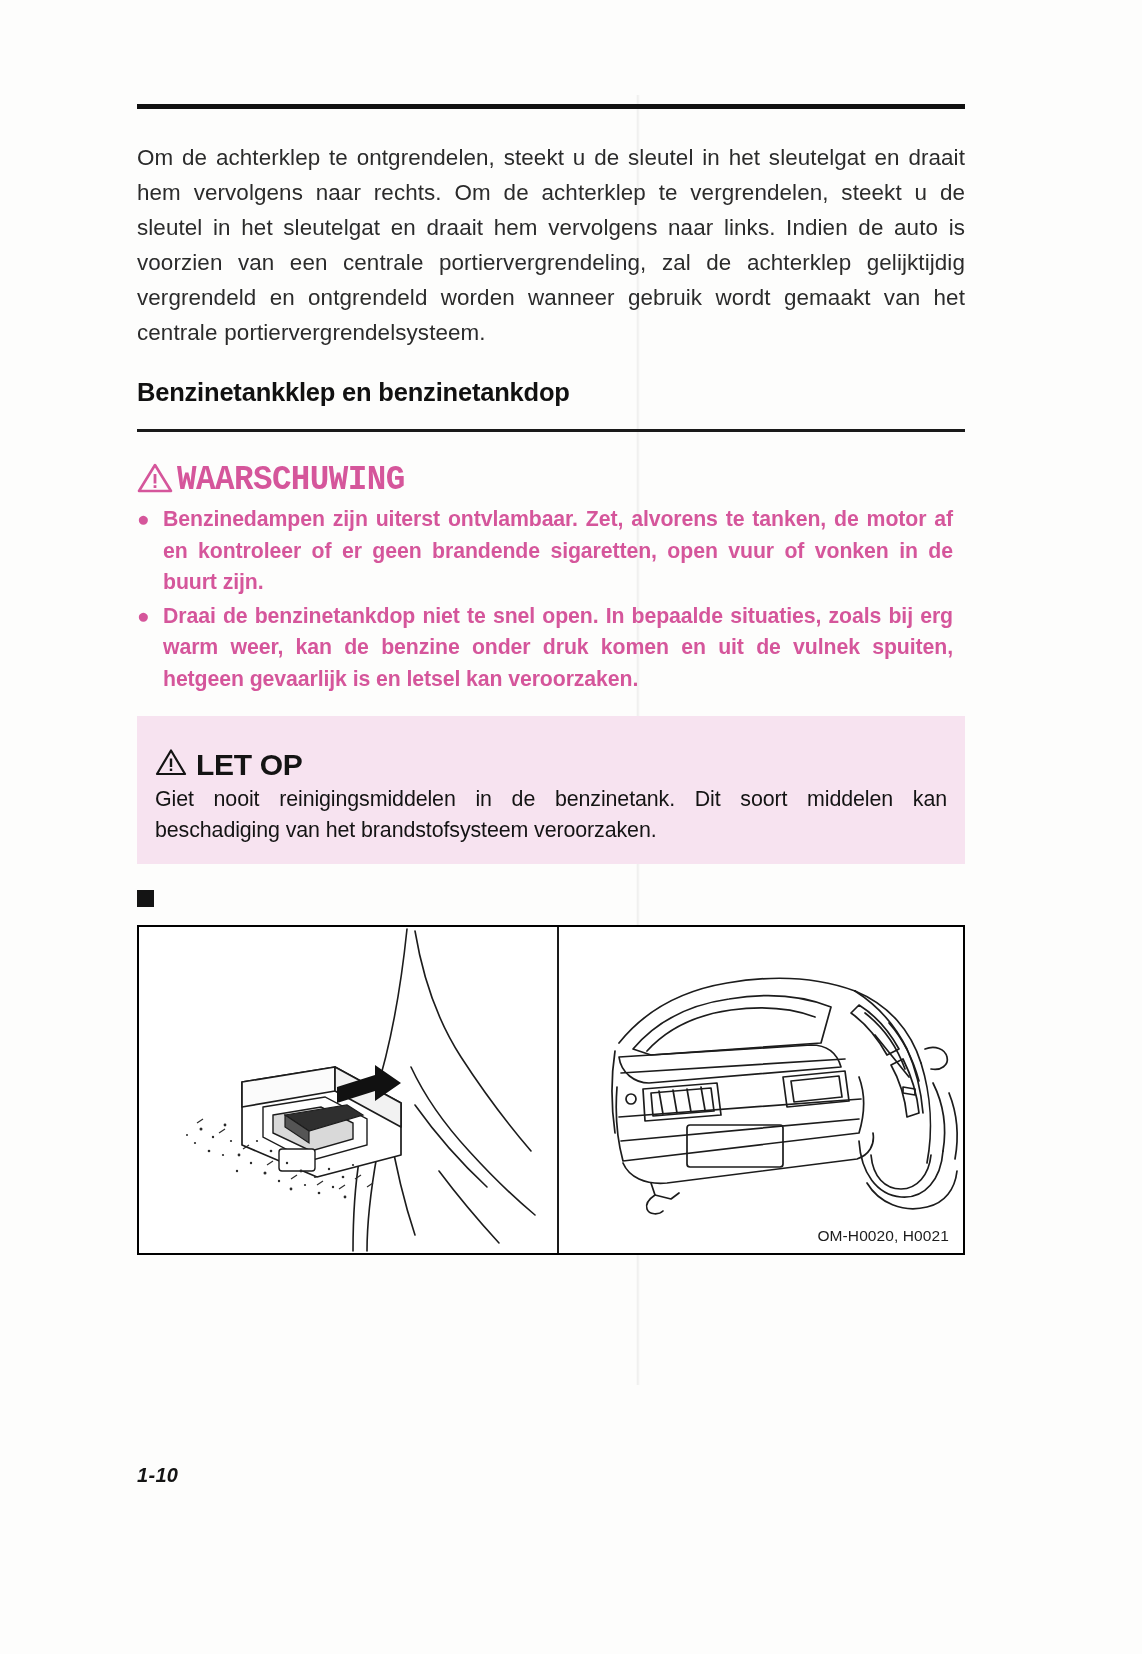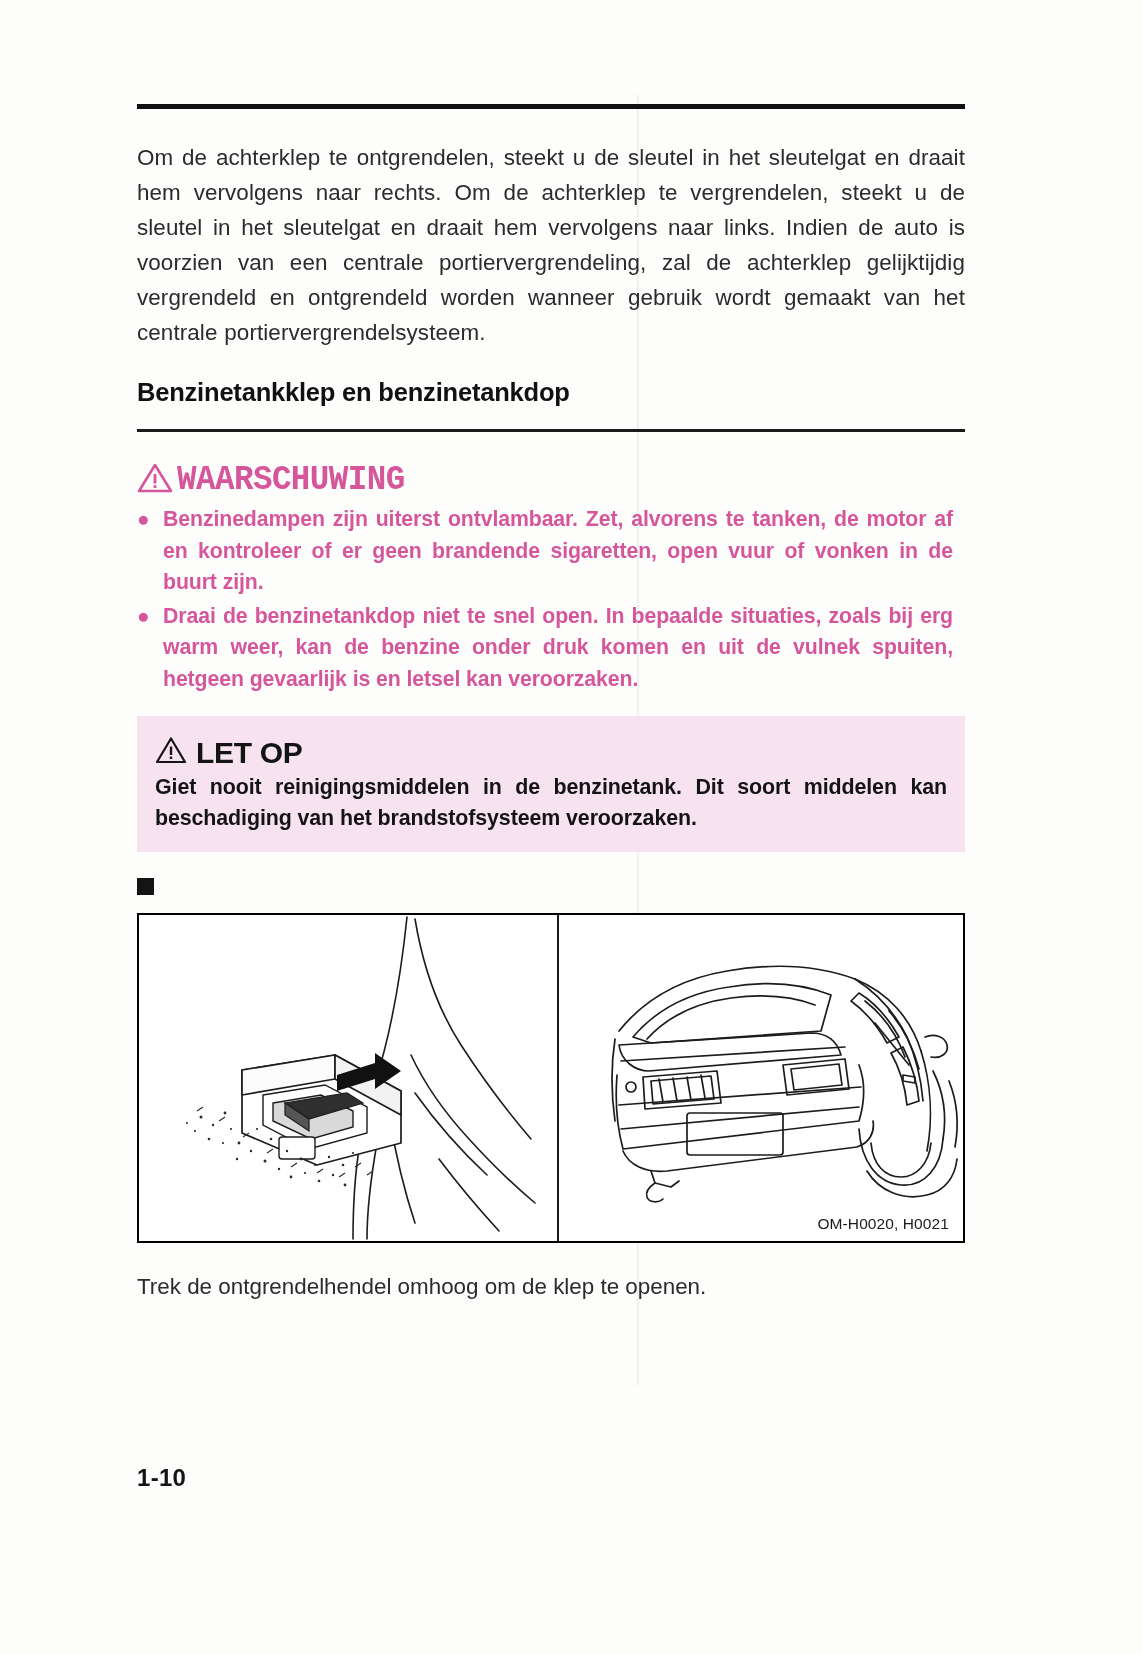--- a/index.html
+++ b/index.html
@@ -124,42 +124,42 @@
     flex: 1 1 auto;
     text-align: justify;
     transform: scaleX(0.985);
     transform-origin: left top;
     letter-spacing: -0.1px;
   }
 
   
   .caution-box {
     background: #f7e3f0;
-    padding: 20px 18px 18px 18px;
+    padding: 32px 18px 18px 18px;
     margin-top: 22px;
     margin-bottom: 26px;
     box-sizing: border-box;
     width: 828px;
   }
   .caution-title-row {
     display: flex;
     align-items: center;
     gap: 9px;
     margin-bottom: 3px;
   }
   .caution-title {
     font-size: 30px;
     font-weight: bold;
     color: #141414;
     letter-spacing: -0.3px;
     line-height: 1;
   }
   .caution-text {
     font-size: 21.4px;
-    font-weight: bold;
+    font-weight: normal;
     color: #141414;
     line-height: 31px;
     text-align: justify;
     letter-spacing: -0.1px;
   }
 
   
   .subsec {
     display: flex;
     align-items: center;
@@ -209,22 +209,23 @@
     margin-top: 26px;
     font-size: 22.4px;
     color: #2b2b2b;
     line-height: 35px;
   }
 
   .page-num {
     position: absolute;
     left: 137px;
     top: 1464px;
-    font-size: 24px;
-    font-weight: bold;
+    font-size: 20px;
+    font-weight: bold;
+    font-style: italic;
     color: #141414;
     letter-spacing: 0.3px;
   }
 </style>
 </head>
 <body>
 
 <div class="page">
 
   <div class="scan-fold"></div>
@@ -412,19 +413,18 @@
             <path d="M384 224 C388 200, 384 176, 374 156"></path>
 
             <path d="M396 232 C400 210, 398 186, 390 166"></path>
           </g>
         </svg>
         <div class="fig-caption">OM-H0020, H0021</div>
       </div>
 
     </div>
 
-    <div class="after-fig">Trek de ontgrendelhendel omhoog om de klep te openen.</div>
 
   </div>
 
   <div class="page-num">1-10</div>
 
 </div>
 
 </body></html>

